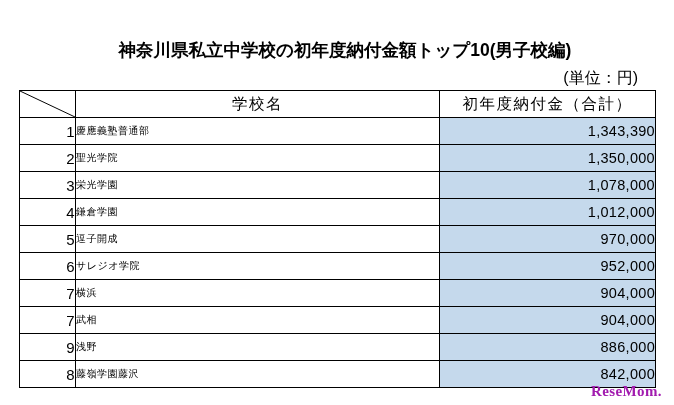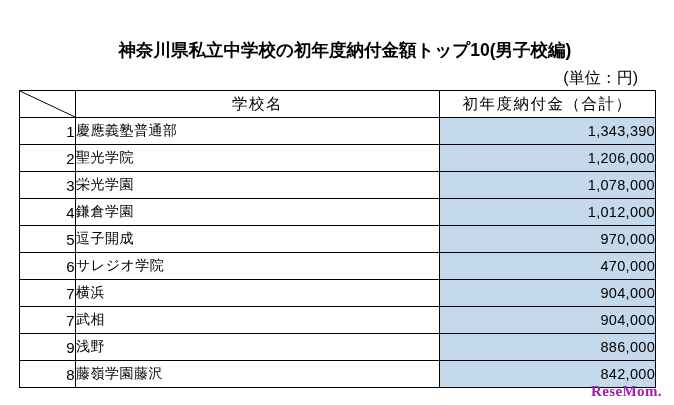--- a/index.html
+++ b/index.html
@@ -81,21 +81,21 @@
   .rank-cell {
     text-align: right;
     padding-right: 5px;
     font-size: 15px;
     background: #ffffff;
     letter-spacing: 0.5px;
   }
   .school-cell {
     text-align: left;
     padding-left: 5px;
-    font-size: 14px;
+    font-size: 10px;
     background: #ffffff;
     letter-spacing: 0.5px;
     font-family: Liberation Mono, monospace;
   }
   .fee-cell {
     text-align: right;
     padding-right: 6px;
     font-size: 14.5px;
     background: #c5d9ec;
     letter-spacing: 0.3px;
@@ -143,41 +143,41 @@
     </thead>
     <tbody>
       <tr>
         <td class="rank-cell">1</td>
         <td class="school-cell">慶應義塾普通部</td>
         <td class="fee-cell">1,343,390</td>
       </tr>
       <tr>
         <td class="rank-cell">2</td>
         <td class="school-cell">聖光学院</td>
-        <td class="fee-cell">1,206,000</td>
+        <td class="fee-cell">1,350,000</td>
       </tr>
       <tr>
         <td class="rank-cell">3</td>
         <td class="school-cell">栄光学園</td>
         <td class="fee-cell">1,078,000</td>
       </tr>
       <tr>
         <td class="rank-cell">4</td>
         <td class="school-cell">鎌倉学園</td>
         <td class="fee-cell">1,012,000</td>
       </tr>
       <tr>
         <td class="rank-cell">5</td>
         <td class="school-cell">逗子開成</td>
         <td class="fee-cell">970,000</td>
       </tr>
       <tr>
         <td class="rank-cell">6</td>
         <td class="school-cell">サレジオ学院</td>
-        <td class="fee-cell">470,000</td>
+        <td class="fee-cell">952,000</td>
       </tr>
       <tr>
         <td class="rank-cell">7</td>
         <td class="school-cell">横浜</td>
         <td class="fee-cell">904,000</td>
       </tr>
       <tr>
         <td class="rank-cell">7</td>
         <td class="school-cell">武相</td>
         <td class="fee-cell">904,000</td>

